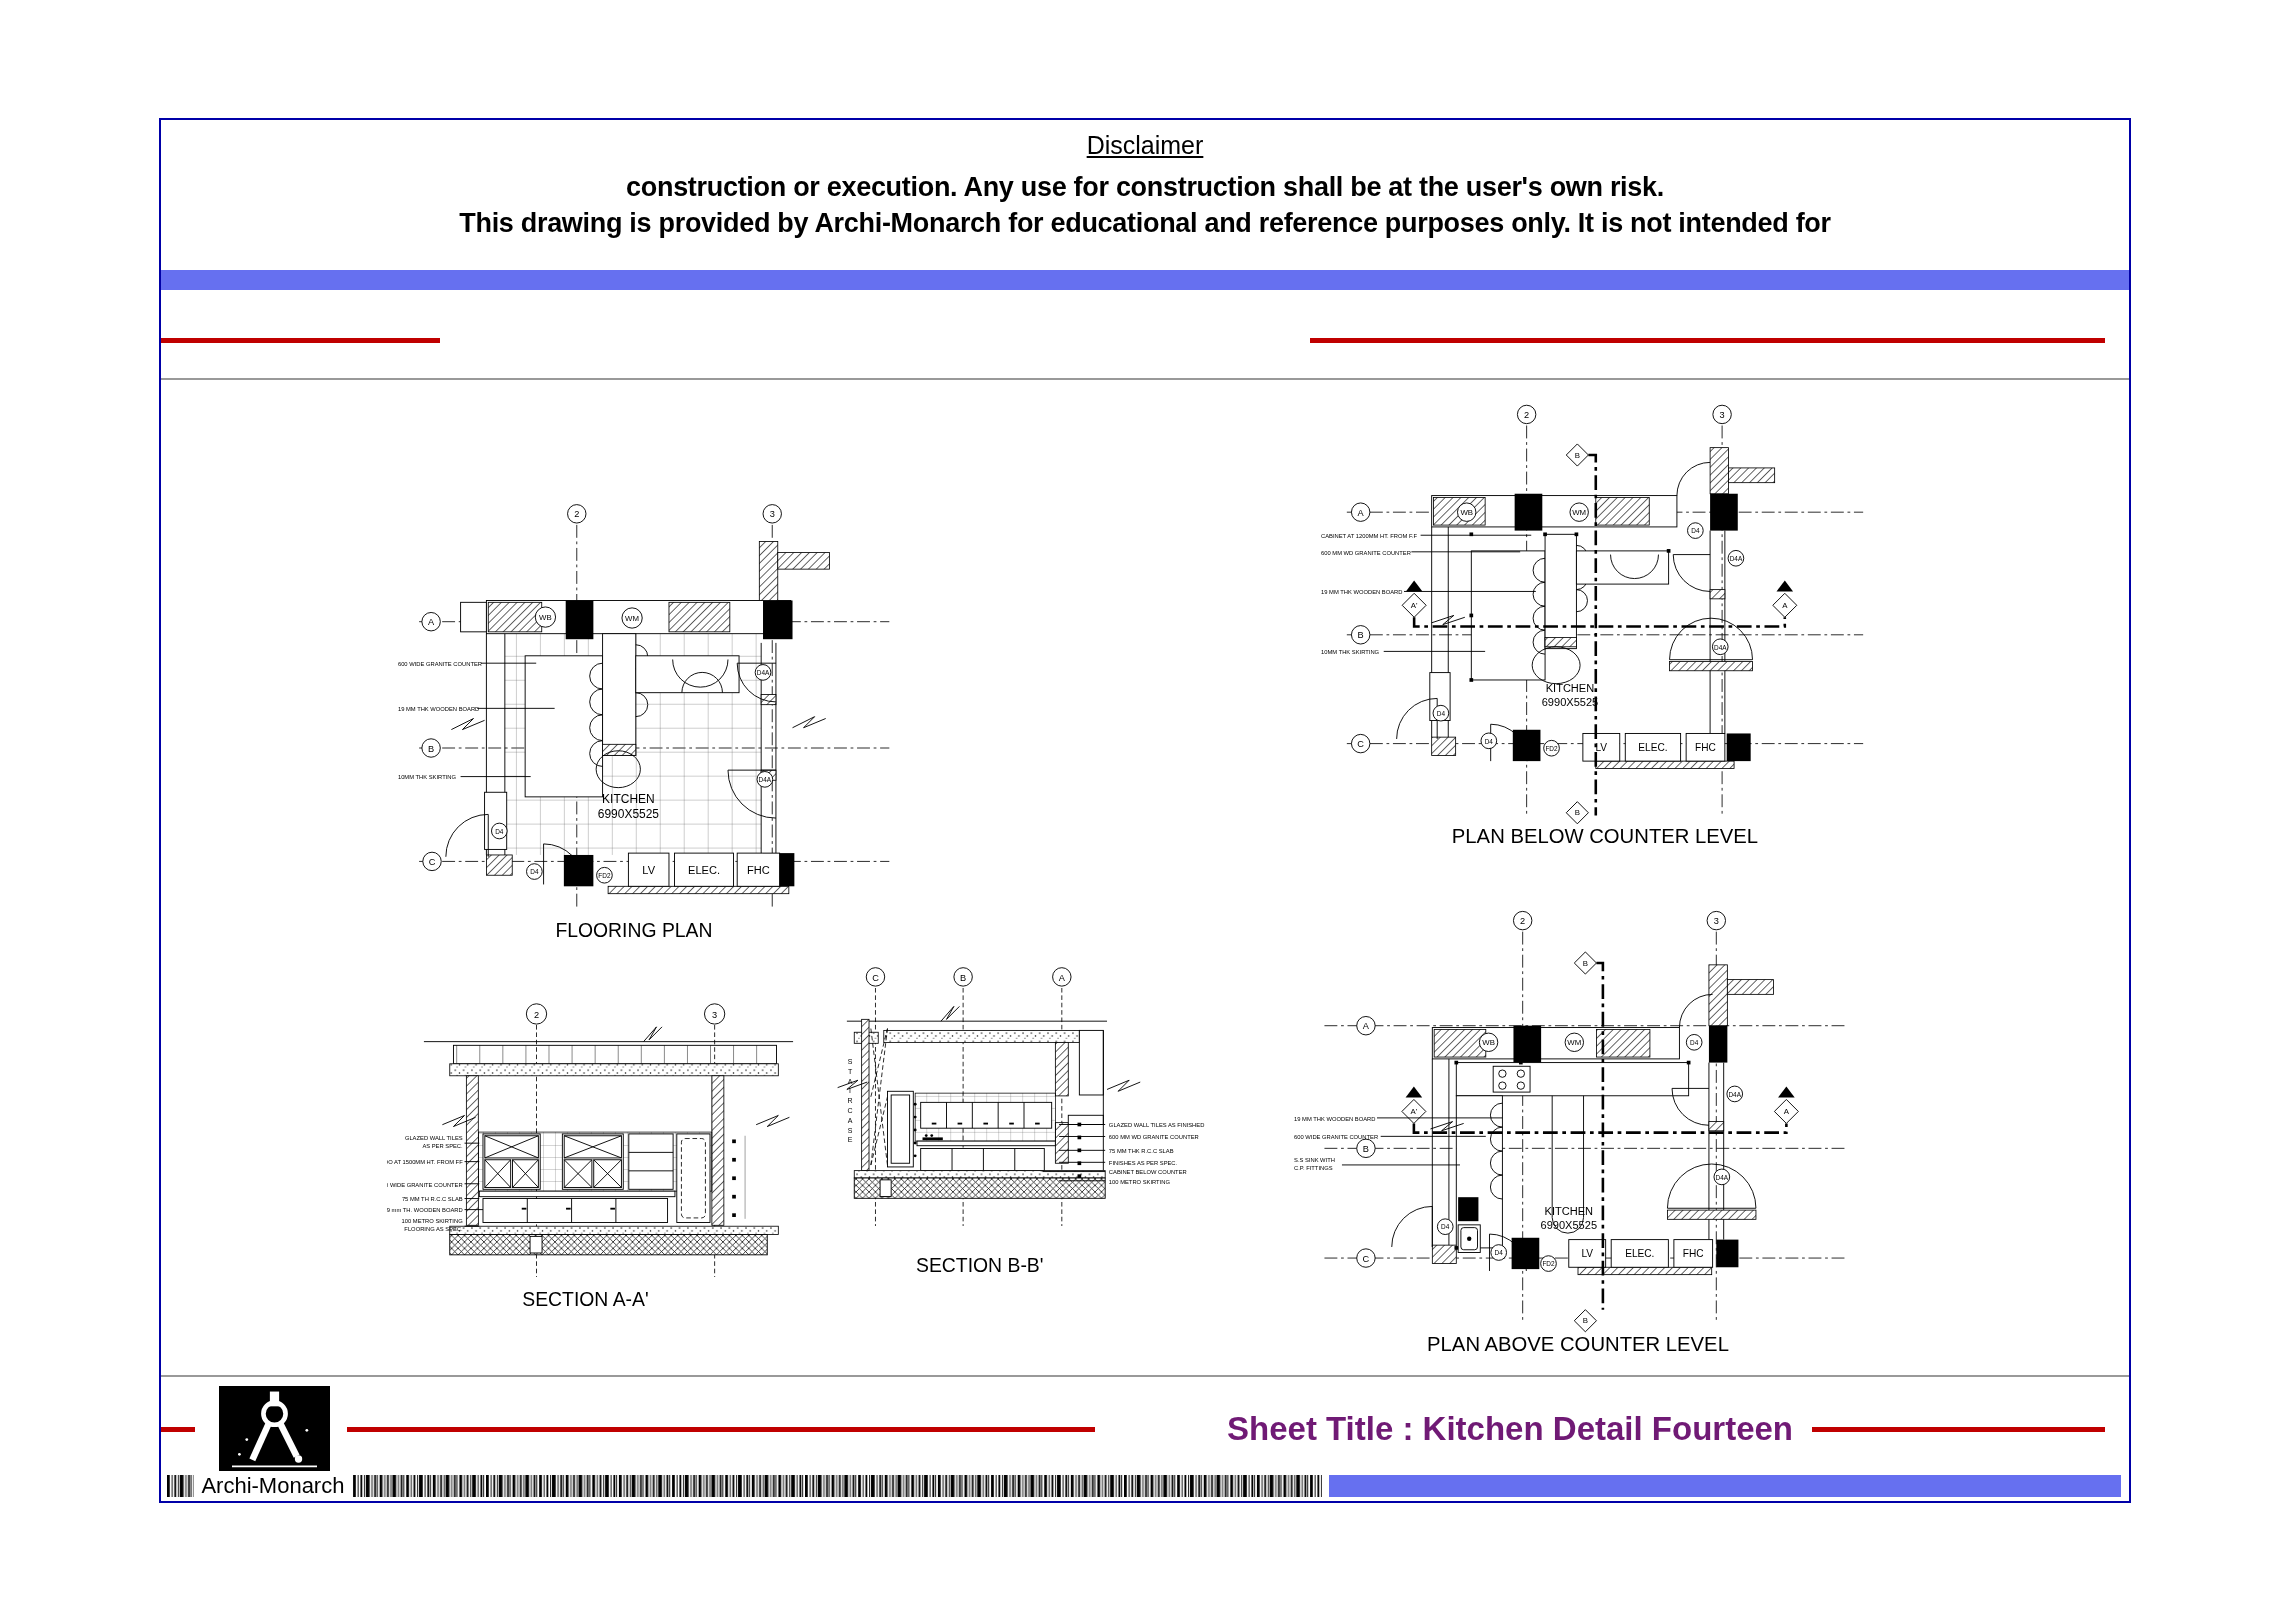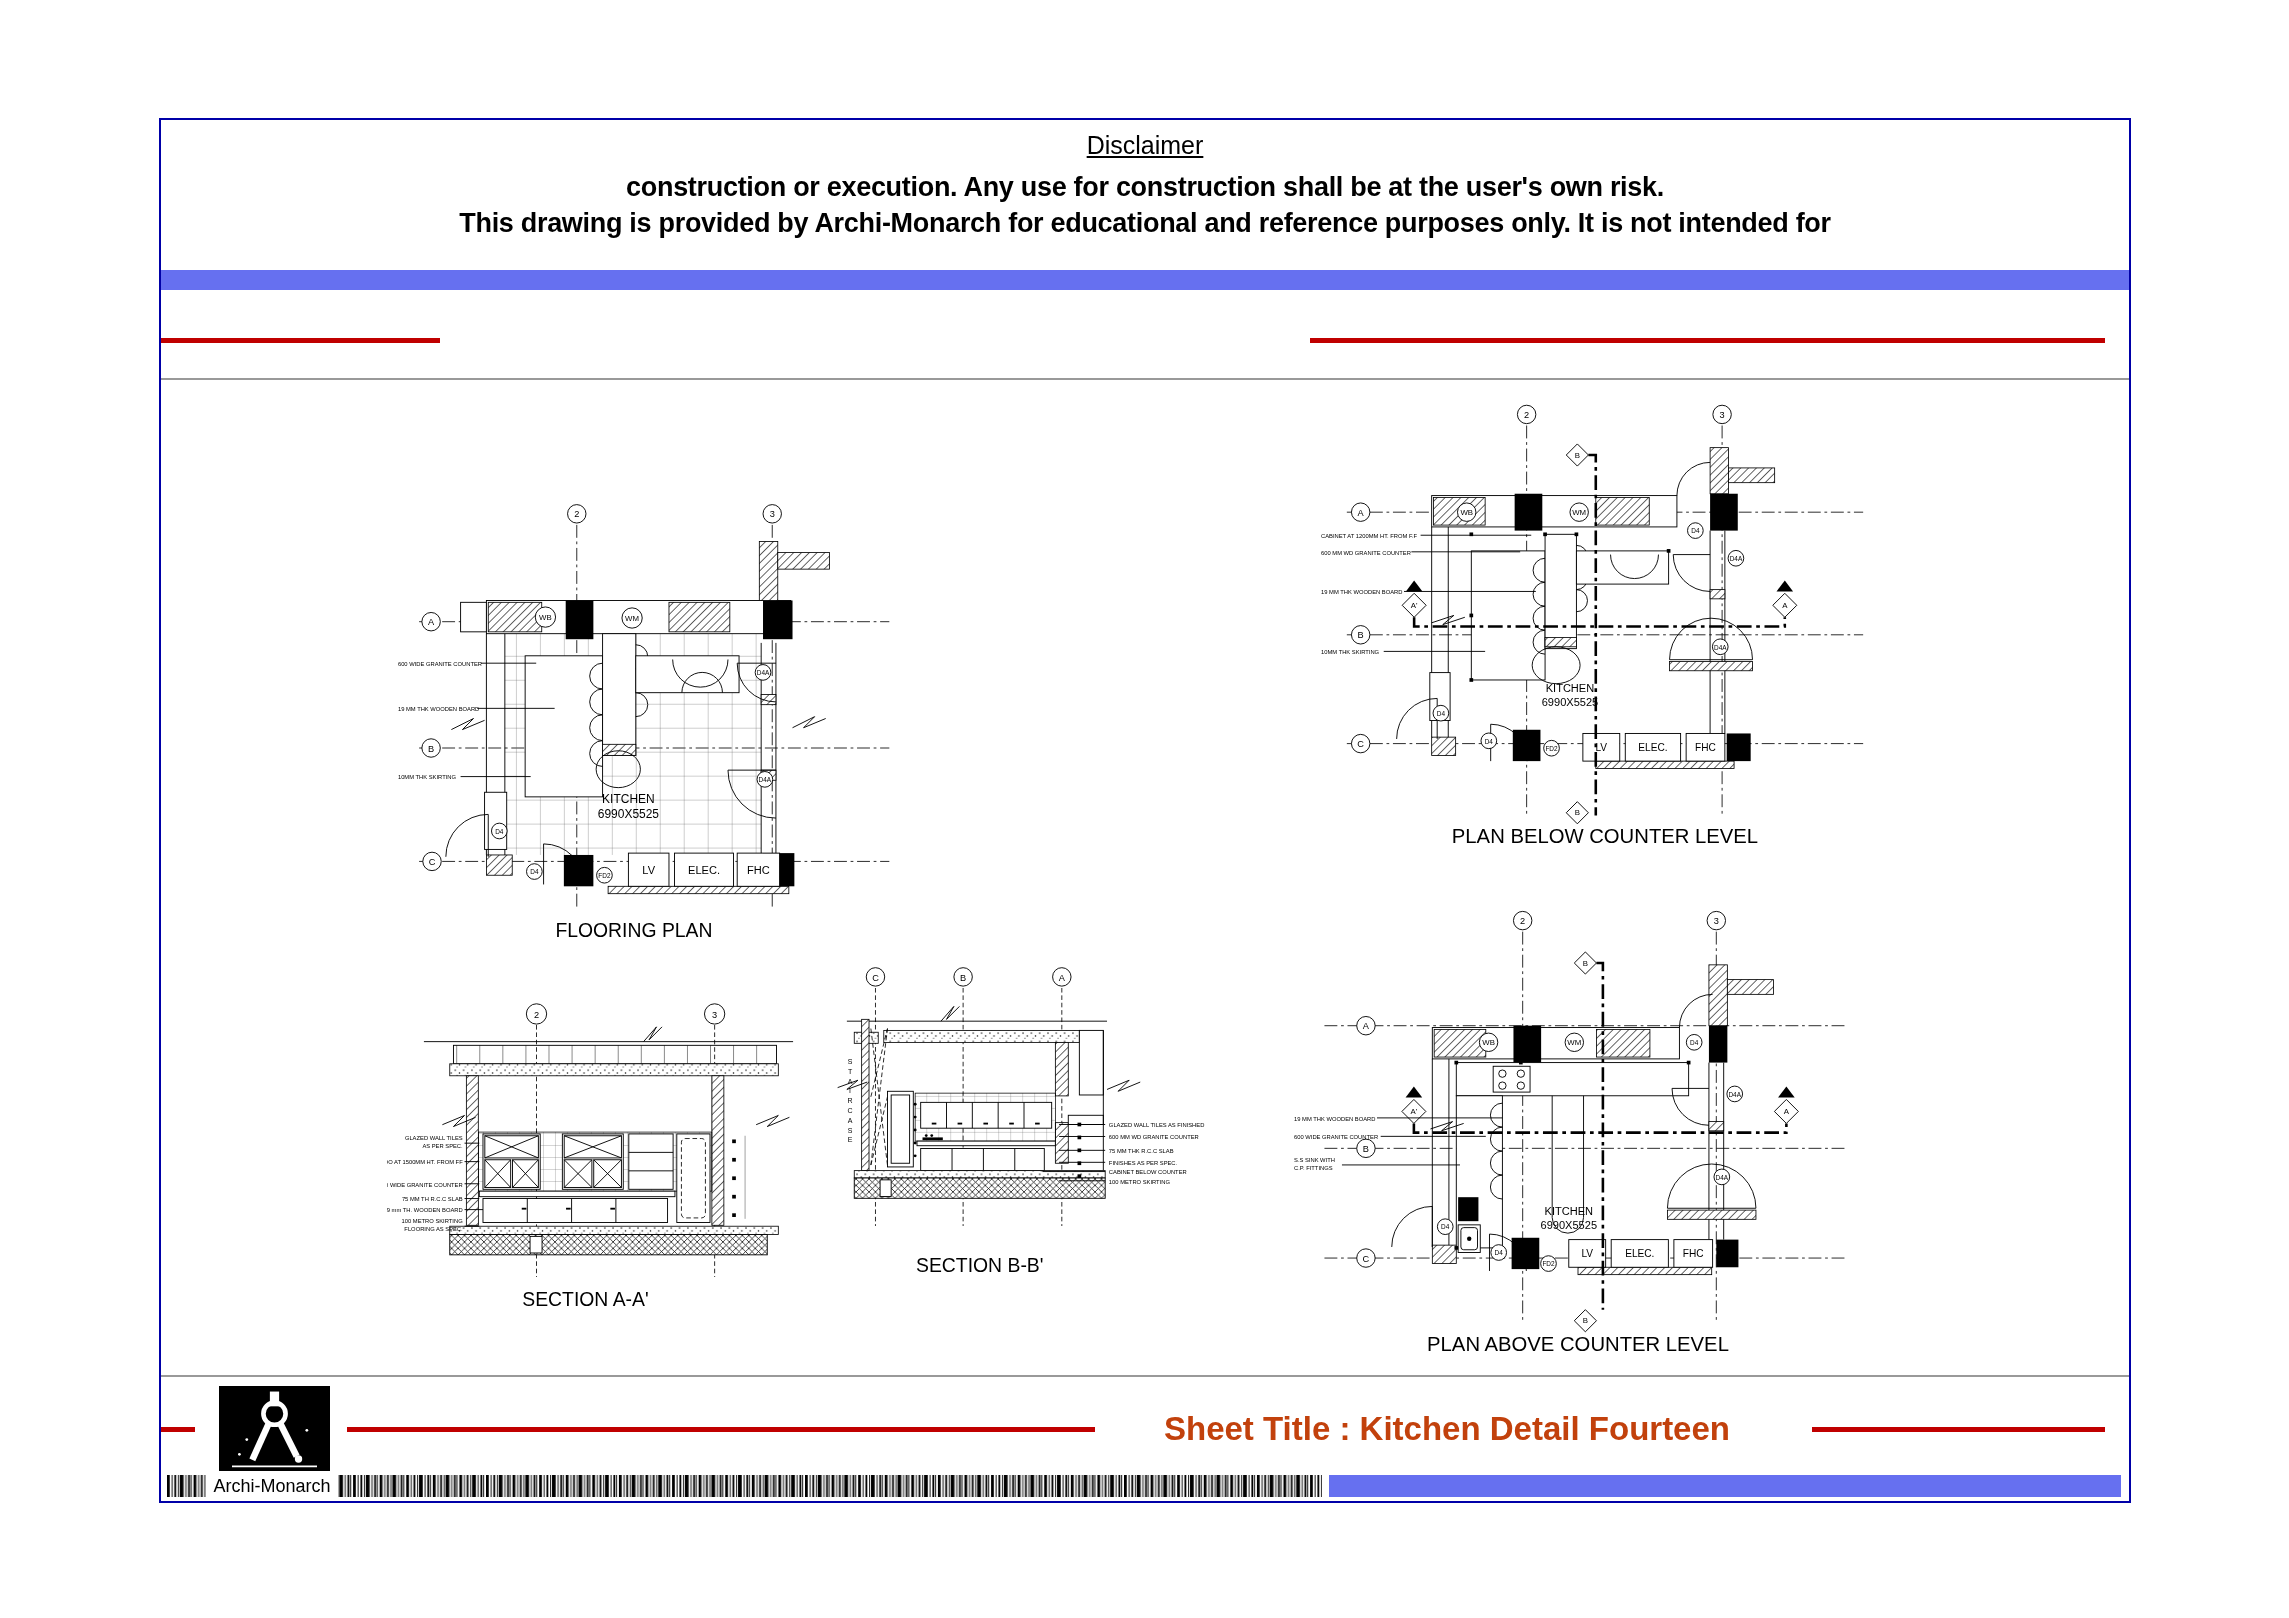--- a/index.html
+++ b/index.html
@@ -29,23 +29,23 @@
   .dd{stroke:#000;stroke-width:0.9;fill:none;stroke-dasharray:14 4 3 4;}
   .dd2{stroke:#000;stroke-width:2.8;fill:none;stroke-dasharray:16 5 4 5;}
   .ds{stroke:#000;stroke-width:0.9;fill:none;stroke-dasharray:5 3;}
   .bub{fill:#fff;stroke:#000;stroke-width:1;}
   .t6{font-size:6.3px;}.t7{font-size:7px;}.t8{font-size:8.5px;}.t10{font-size:10px;}
   .t11{font-size:11px;}.t12{font-size:12px;}.t13{font-size:13px;}
   .t21{font-size:21px;}.t22{font-size:22px;}
   .mid{text-anchor:middle;}.end{text-anchor:end;}
   
   .logo{position:absolute;left:58px;top:1266px;width:111px;height:85px;background:#000;}
-  .sheet-title{position:absolute;top:1290px;left:940px;width:692px;text-align:center;font-size:33px;font-weight:bold;color:#c2410c;}
+  .sheet-title{position:absolute;top:1290px;left:940px;width:692px;text-align:right;font-size:33px;font-weight:bold;color:#701a75;}
   .barcode{position:absolute;left:1.8px;top:1355px;width:1163px;height:22px;}
-  .brand-label{position:absolute;left:45px;top:1355px;height:22px;line-height:22px;background:#fff;padding:0 7.4px;font-size:18px;color:#000;}
+  .brand-label{position:absolute;left:33px;top:1355px;height:22px;line-height:22px;background:#fff;padding:0 7.4px;font-size:22px;color:#000;}
   .bar-bottom{position:absolute;left:1168px;top:1355px;width:792px;height:22px;background:#6670F0;}
   .stair-text{position:absolute;writing-mode:vertical-rl;text-orientation:upright;font-size:7px;letter-spacing:2.8px;color:#000;}
 </style>
 </head>
 <body>
 
 <svg width="0" height="0" style="position:absolute">
   <defs>
     <pattern id="hatch" width="6" height="6" patternUnits="userSpaceOnUse" patternTransform="rotate(45)">
       <rect width="6" height="6" fill="#fff"></rect>

